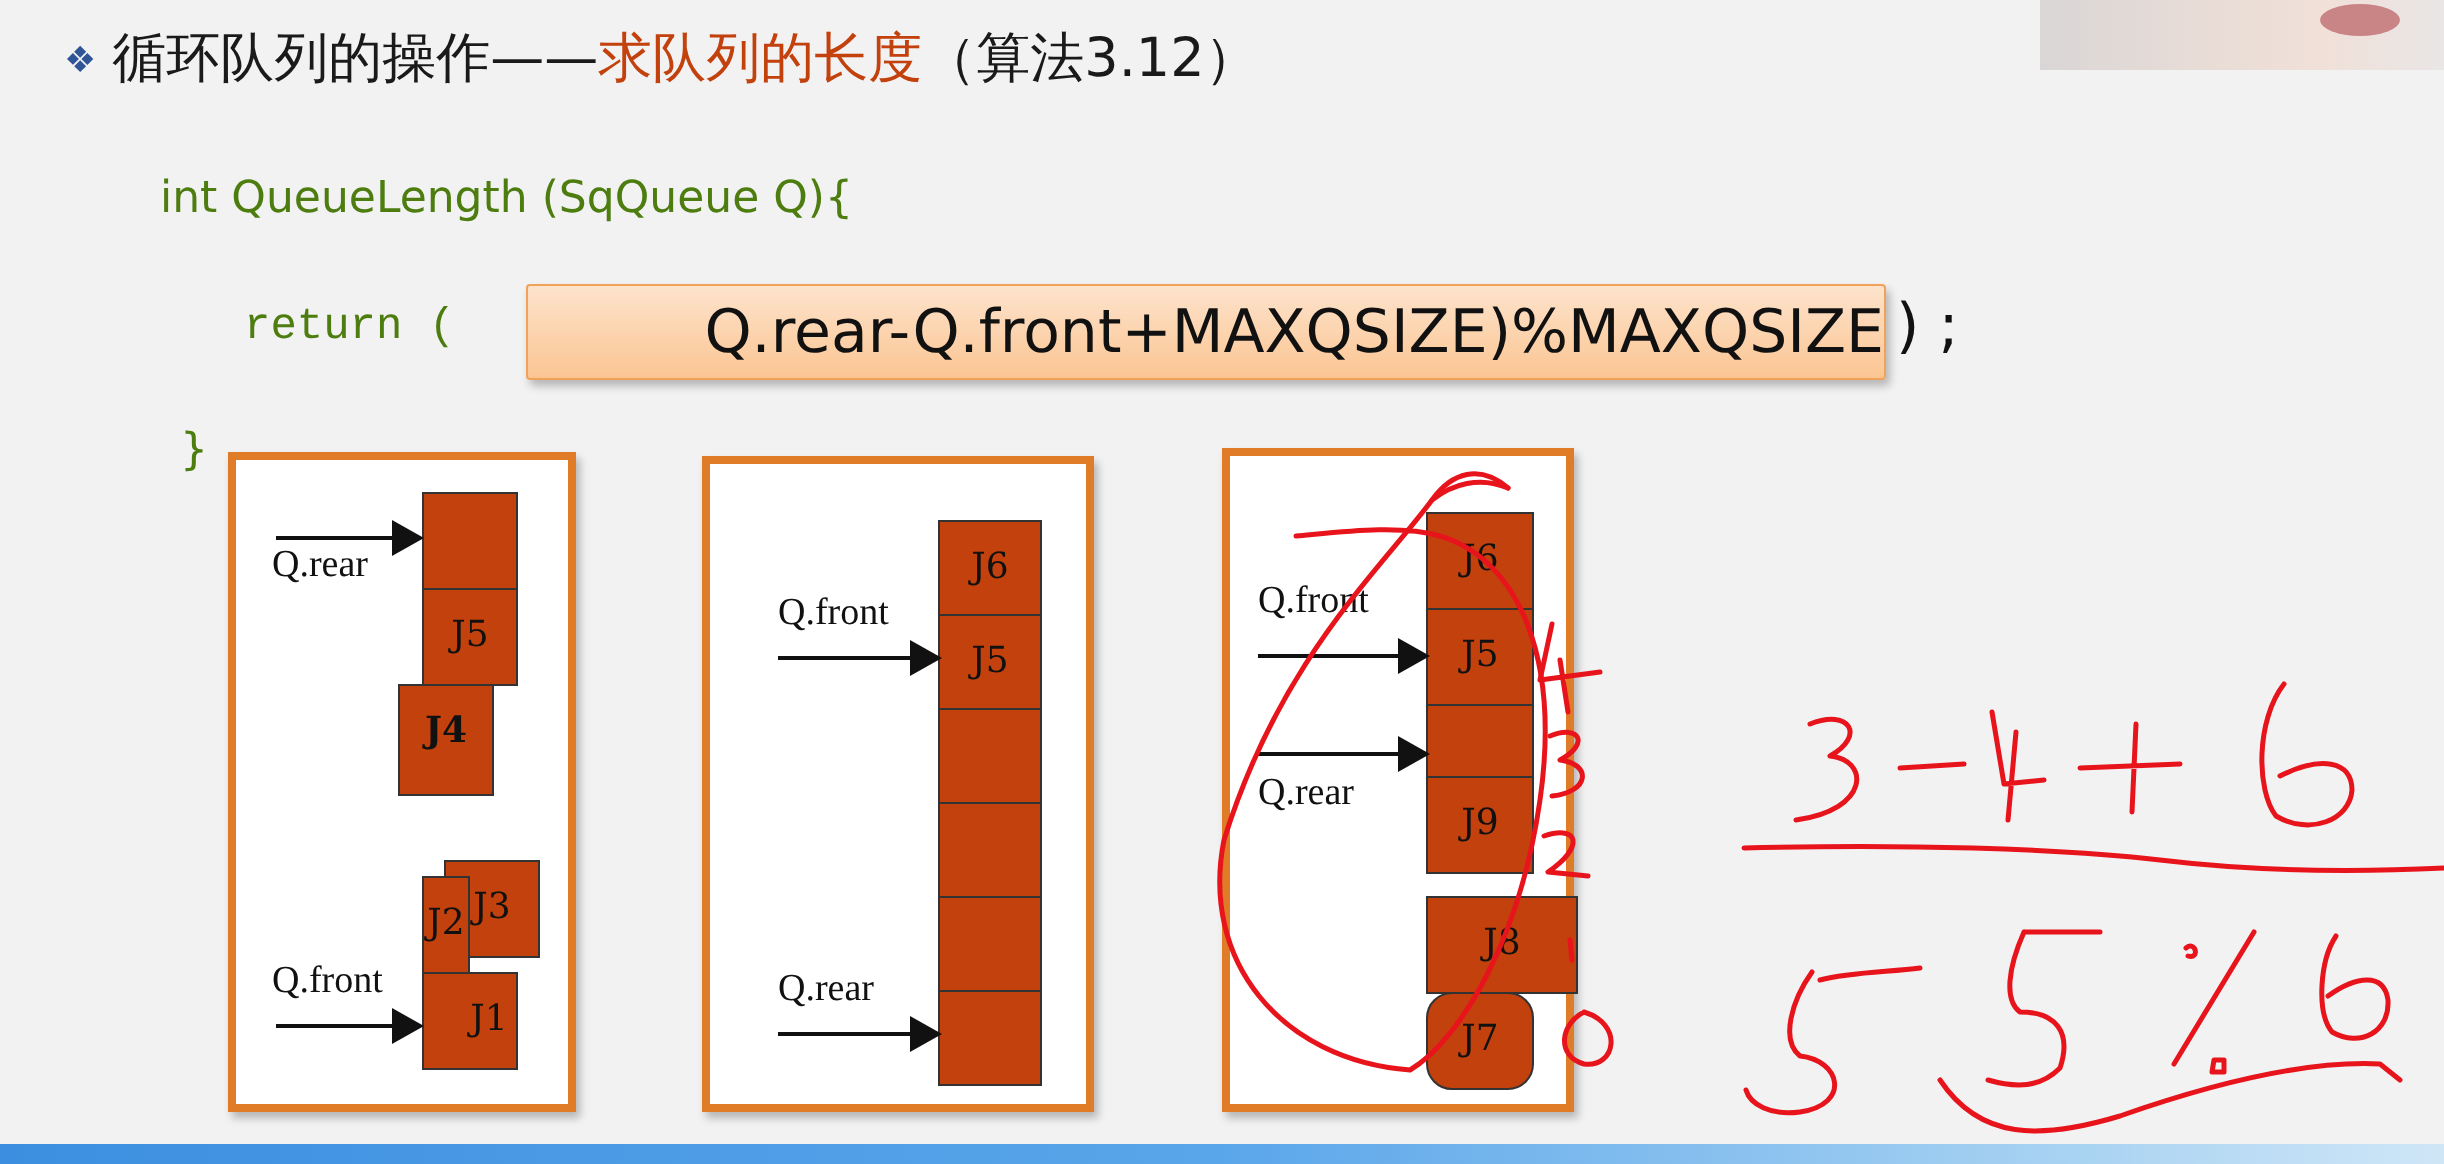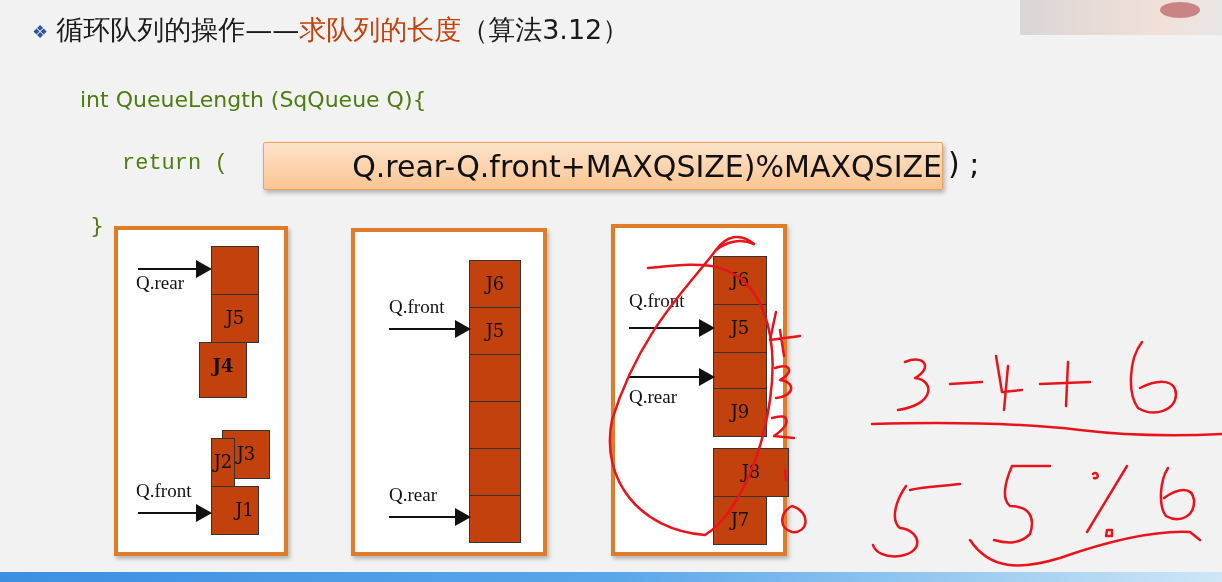--- a/index.html
+++ b/index.html
@@ -100,21 +100,21 @@
   <div class="plabel" style="left:34px;top:252px;">Q.rear</div>
   <div class="arrow" style="left:34px;top:284px;width:80px;"></div>
 </div>
 
 <div class="panel" style="left:611px;top:224px;width:176px;height:332px;">
   <div class="cell" style="left:98px;top:28px;width:54px;height:49px;line-height:46px;">J6</div>
   <div class="cell" style="left:98px;top:76px;width:54px;height:49px;line-height:46px;">J5</div>
   <div class="cell" style="left:98px;top:124px;width:54px;height:49px;line-height:46px;"></div>
   <div class="cell" style="left:98px;top:160px;width:54px;height:49px;line-height:46px;">J9</div>
   <div class="cell" style="left:98px;top:220px;width:76px;height:49px;line-height:46px;">J8</div>
-  <div class="cell" style="left:98px;top:268px;width:54px;height:49px;line-height:46px;">J7</div>
+  <div class="cell" style="left:98px;top:268px;width:54px;height:49px;line-height:46px;border-radius:13px;">J7</div>
   <div class="plabel" style="left:14px;top:62px;">Q.front</div>
   <div class="arrow" style="left:14px;top:99px;width:84px;"></div>
   <div class="arrow" style="left:14px;top:148px;width:84px;"></div>
   <div class="plabel" style="left:14px;top:158px;">Q.rear</div>
 </div>
 
 <svg class="ink" width="1222" height="582" fill="none" stroke="#e8141c" stroke-width="2.5" stroke-linecap="round" stroke-linejoin="round">
 
   <path d="M754,244 C740,232 726,236 716,250 C690,285 640,330 612,420 C600,480 640,530 705,535 C730,520 760,470 770,400 C780,330 760,280 720,268 C700,262 670,266 648,268"></path>
   <path d="M716,250 C726,242 740,238 754,244"></path>

